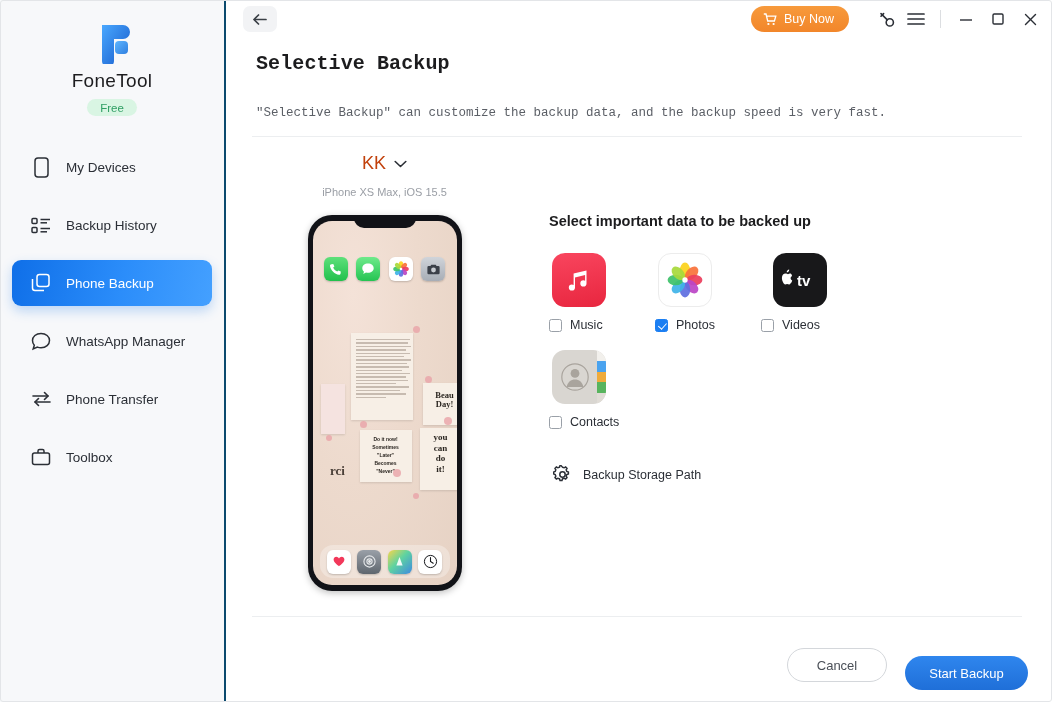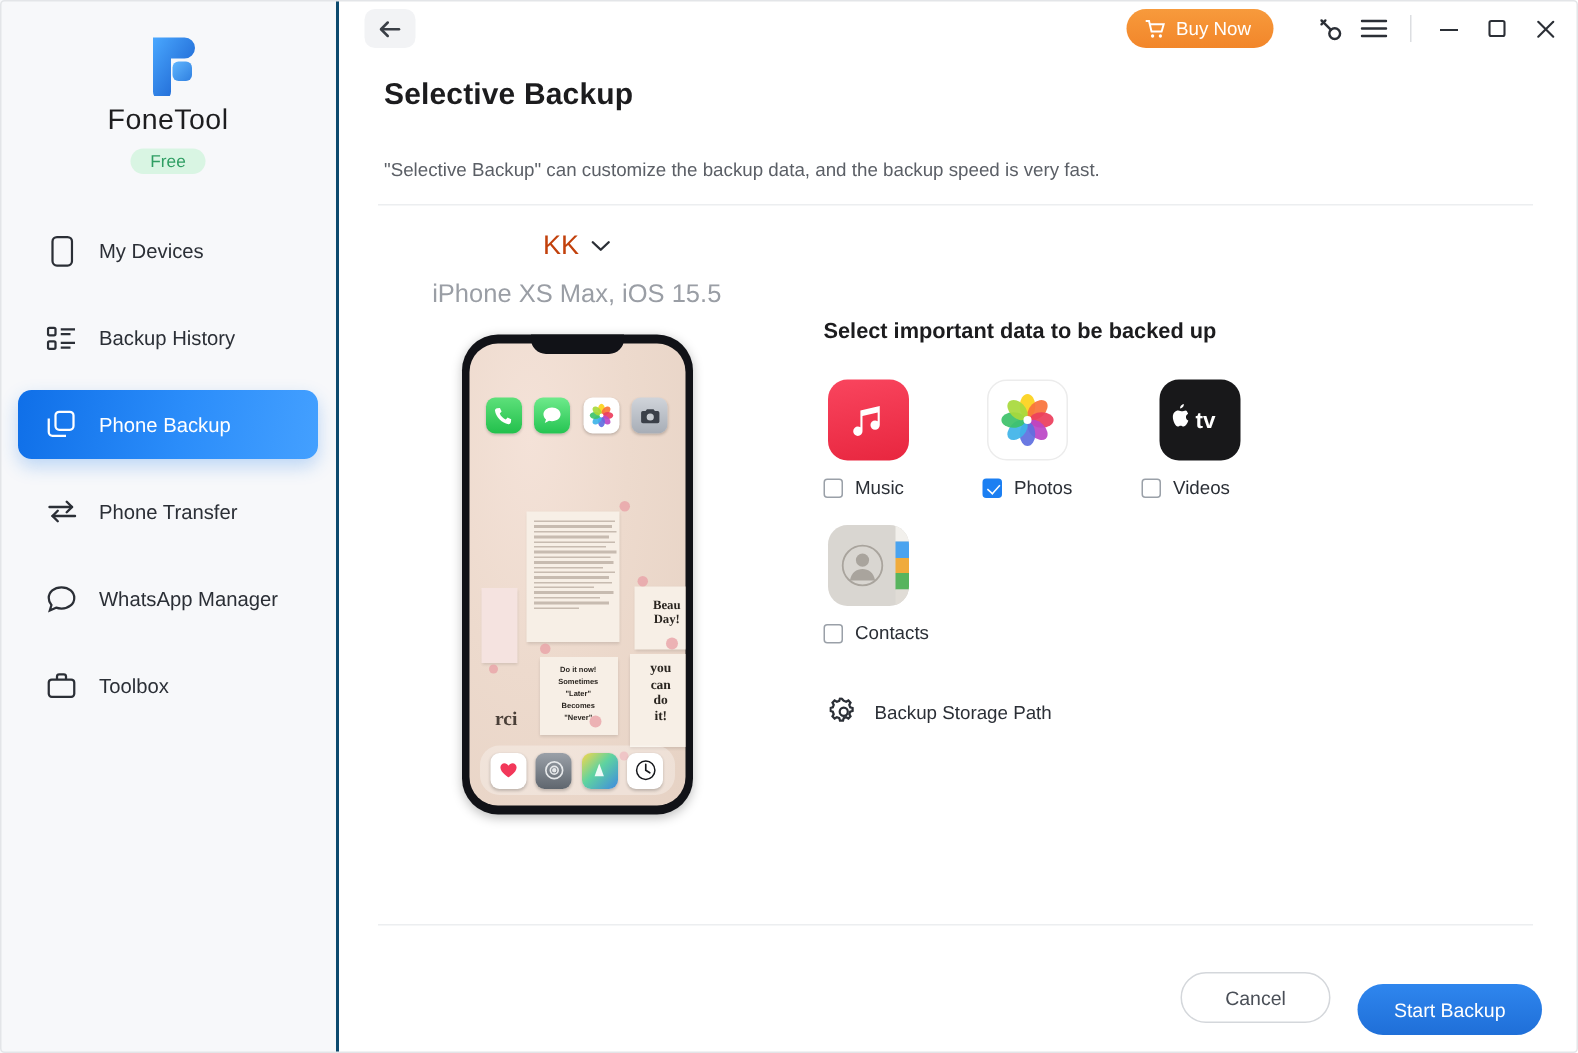--- a/index.html
+++ b/index.html
@@ -126,21 +126,21 @@
     width: 1px; height: 18px;
     background: #dcdee1;
     margin: 0 9px;
   }
   .win-btn {
     width: 32px; height: 30px;
     display: flex; align-items: center; justify-content: center;
     cursor: pointer;
   }
 
-  .page-head { padding: 14px 30px 0 30px; }
+  .page-head { padding: 14px 30px 0 30px; font-family: Liberation Mono, monospace; }
   .page-title {
     font-size: 20px;
     font-weight: bold;
     color: #1c1c1e;
     letter-spacing: .1px;
   }
   .page-desc {
     margin-top: 31px;
     font-size: 12.5px;
     color: #5b5f66;
@@ -170,27 +170,27 @@
     gap: 8px;
     cursor: pointer;
   }
   .device-name {
     font-size: 18px;
     color: #c2410c;
     font-weight: 500;
   }
   .device-sub {
     margin-top: 12px;
-    font-size: 17px;
+    font-size: 11px;
     color: #9a9ea5;
   }
 
   
   .phone {
-    width: 154px; height: 320px;
+    width: 154px; height: 376px;
     margin: 17px auto 0;
     background: #111217;
     border-radius: 24px;
     padding: 6px 5px;
     position: relative;
     box-shadow: 0 2px 7px rgba(0,0,0,.25);
   }
   .phone-screen {
     width: 100%; height: 100%;
     border-radius: 19px;
@@ -433,37 +433,37 @@
           <svg width="20" height="20" viewBox="0 0 20 20" fill="none" stroke="#ffffff" stroke-width="1.5">
             <rect x="6" y="1.5" width="12" height="12" rx="2.5"></rect>
             <path d="M13 17.5 H4 A2.5 2.5 0 0 1 1.5 15 V6"></path>
           </svg>
         </span>
         <span>Phone Backup</span>
       </div>
 
       <div class="nav-item">
         <span class="nav-ico">
+          <svg width="20" height="19" viewBox="0 0 20 19" fill="none" stroke="#2b2f36" stroke-width="1.5">
+            <path d="M10 1.5 C15 1.5 18.5 4.6 18.5 8.6 C18.5 12.6 15 15.7 10 15.7 C8.7 15.7 7.5 15.5 6.4 15.1 L2.2 17 L3.3 13.3 C2.1 12 1.5 10.4 1.5 8.6 C1.5 4.6 5 1.5 10 1.5 Z"></path>
+          </svg>
+        </span>
+        <span>WhatsApp Manager</span>
+      </div>
+
+      <div class="nav-item">
+        <span class="nav-ico">
           <svg width="21" height="18" viewBox="0 0 21 18" fill="none" stroke="#2b2f36" stroke-width="1.6" stroke-linecap="round" stroke-linejoin="round">
             <path d="M2 6 H17"></path>
               <path d="M13.5 2.5 L17 6 L13.5 9.5"></path>
             <path d="M19 12 H4"></path>
               <path d="M7.5 8.5 L4 12 L7.5 15.5"></path>
           </svg>
         </span>
         <span>Phone Transfer</span>
-      </div>
-
-      <div class="nav-item">
-        <span class="nav-ico">
-          <svg width="20" height="19" viewBox="0 0 20 19" fill="none" stroke="#2b2f36" stroke-width="1.5">
-            <path d="M10 1.5 C15 1.5 18.5 4.6 18.5 8.6 C18.5 12.6 15 15.7 10 15.7 C8.7 15.7 7.5 15.5 6.4 15.1 L2.2 17 L3.3 13.3 C2.1 12 1.5 10.4 1.5 8.6 C1.5 4.6 5 1.5 10 1.5 Z"></path>
-          </svg>
-        </span>
-        <span>WhatsApp Manager</span>
       </div>
 
       <div class="nav-item">
         <span class="nav-ico">
           <svg width="20" height="18" viewBox="0 0 20 18" fill="none" stroke="#2b2f36" stroke-width="1.5">
             <rect x="1.5" y="5" width="17" height="11.5" rx="2"></rect>
             <path d="M7 5 V3 A1.5 1.5 0 0 1 8.5 1.5 h3 A1.5 1.5 0 0 1 13 3 V5"></path>
           </svg>
         </span>
         <span>Toolbox</span>

